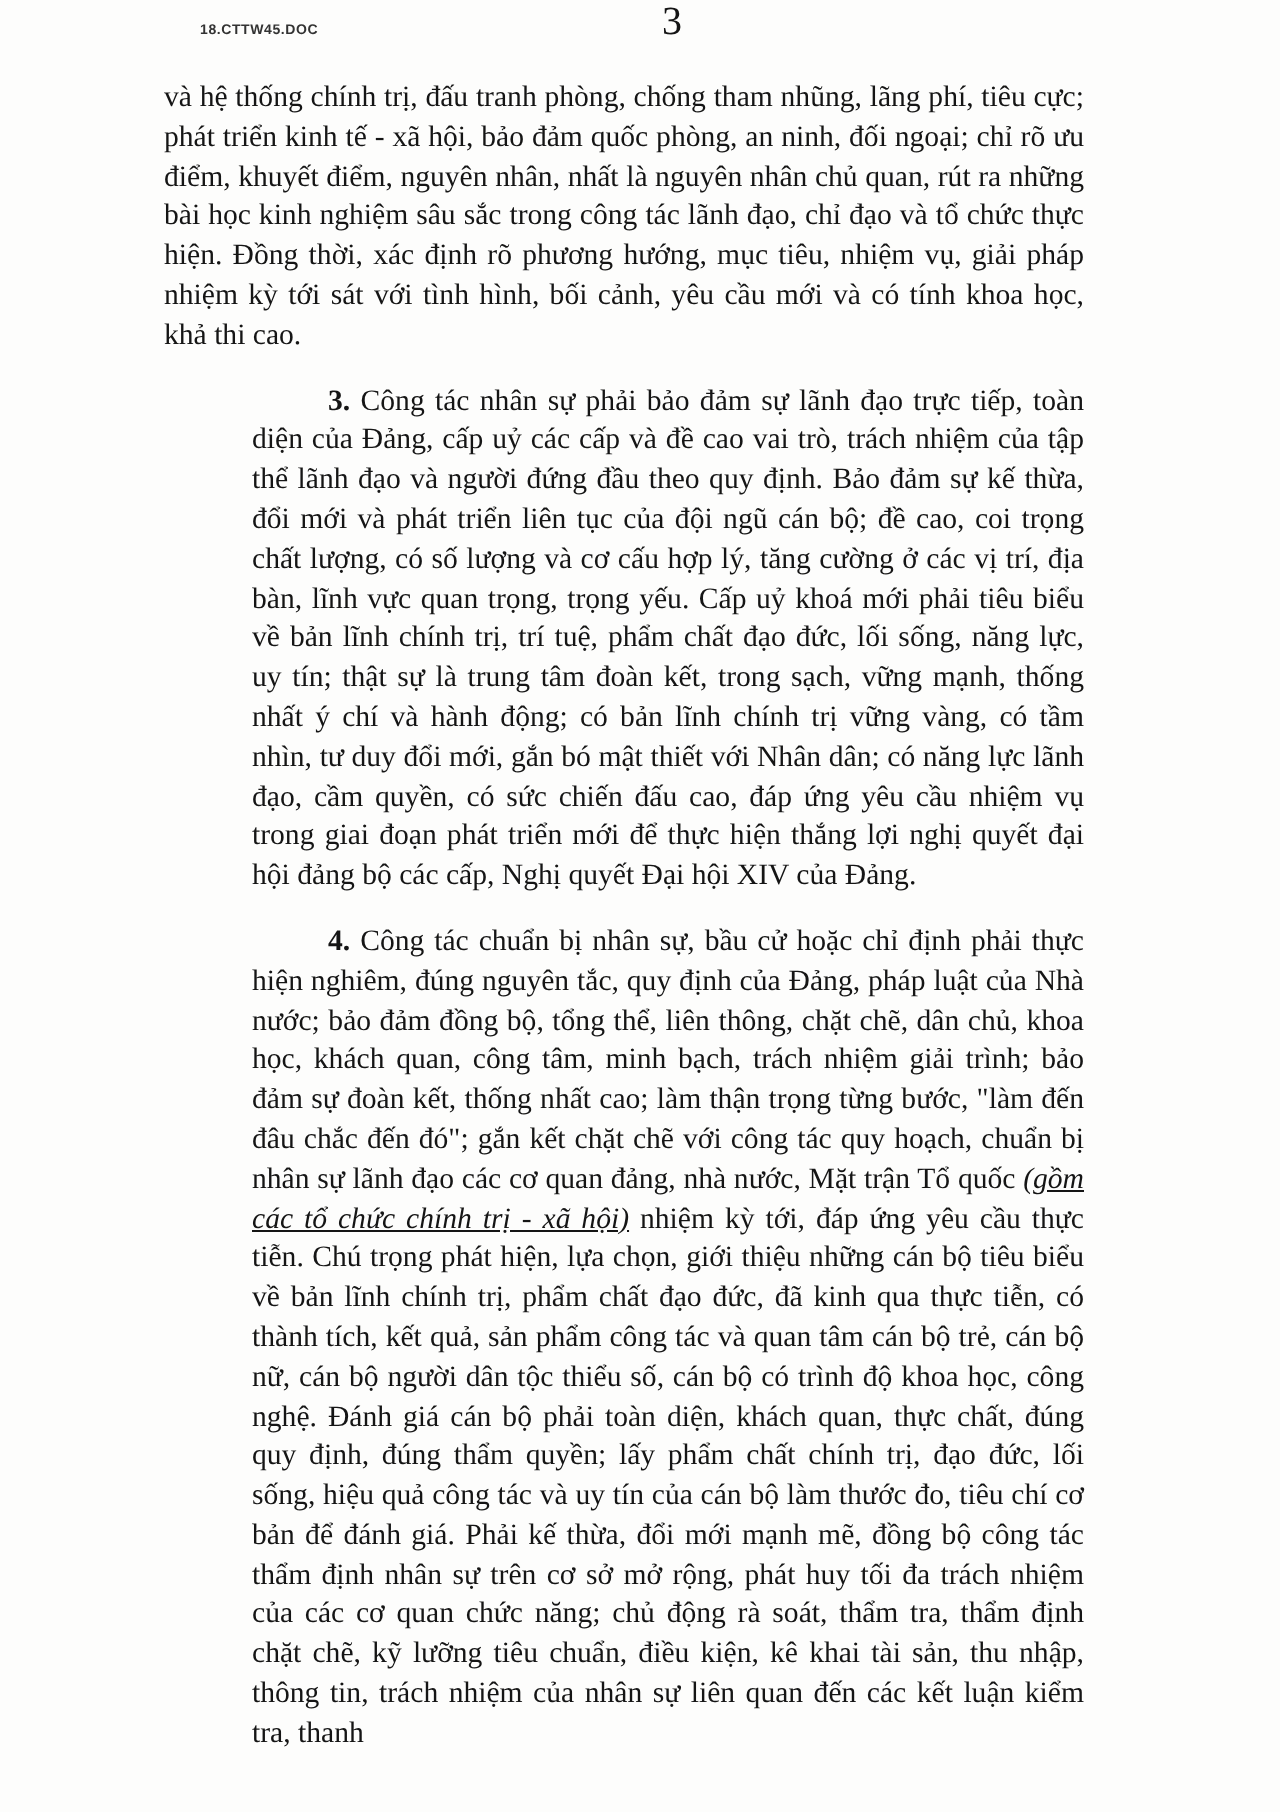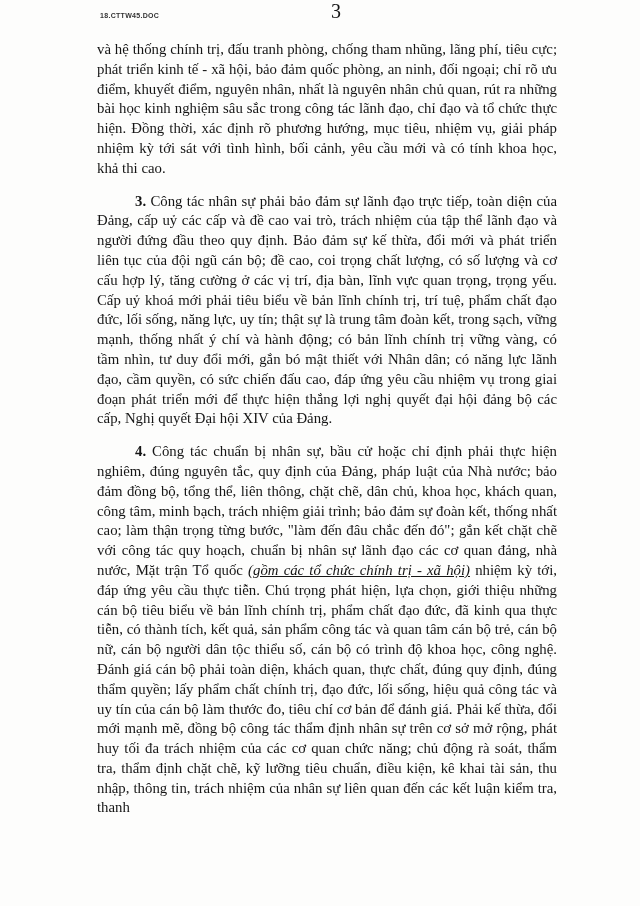--- a/index.html
+++ b/index.html
@@ -24,31 +24,31 @@
   .page-num {
     position: absolute;
     left: 331px;
     top: 0px;
     font-family: "Liberation Serif", "DejaVu Serif", serif;
     font-size: 20px;
     color: #141414;
   }
   .content {
     position: absolute;
-    left: 97px;
+    left: 82px;
     top: 40px;
     width: 460px;
     font-family: "Liberation Serif", "DejaVu Serif", serif;
     font-size: 14.8px;
     line-height: 19.8px;
     text-align: justify;
     color: #151515;
   }
   .content p { margin: 0 0 13px 0; }
-  p.numbered { text-indent: 38px; }
+  p.numbered { text-indent: 38px; margin-left: 44px; }
   .pnum { font-weight: 700; }
   .it { font-style: italic; text-decoration: underline; }
 </style>
 </head>
 <body>
 
 <div class="page">
 
   <span class="doc-ref">18.CTTW45.DOC</span>
 

